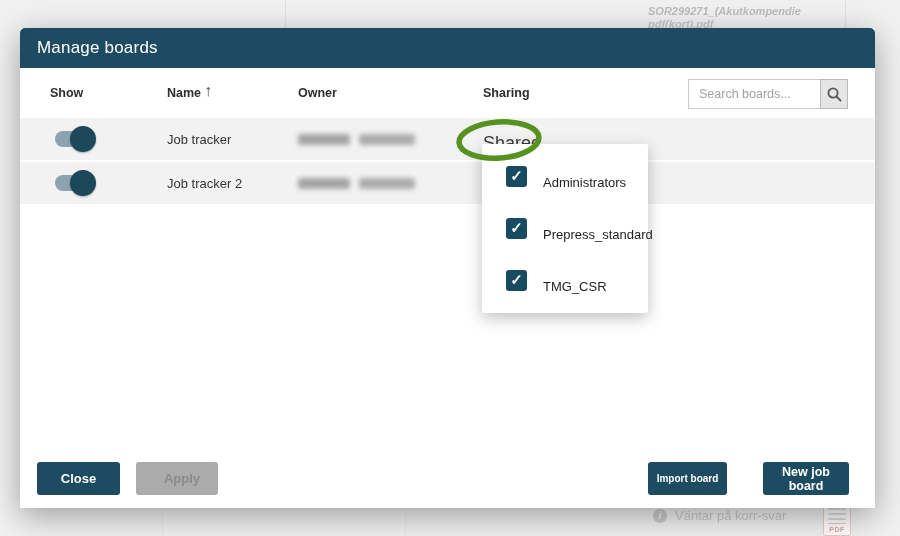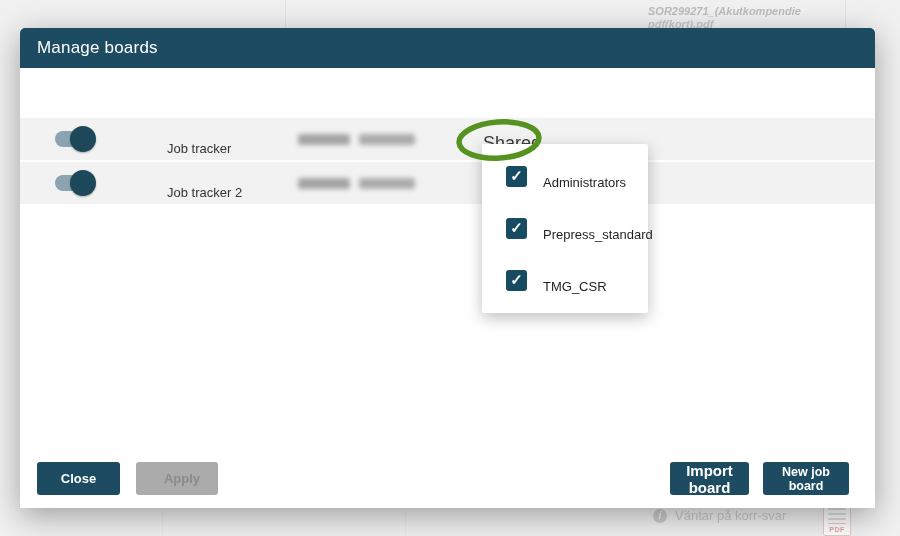--- a/index.html
+++ b/index.html
@@ -43,42 +43,42 @@
   .search-btn { width:28px; height:30px; background:#e5e5e5; border:1px solid #b9b9b9;
                 display:flex; align-items:center; justify-content:center; cursor:pointer; }
 
   
   .rows { position:absolute; left:0; top:90px; width:100%; }
   .board-row { position:relative; height:42px; background:#f2f2f2; margin-bottom:2px; }
   .toggle { position:absolute; left:35px; top:8px; width:42px; height:26px; cursor:pointer; }
   .toggle .track { position:absolute; left:0; top:5px; width:38px; height:16px; border-radius:8px; background:#8ca3b1; }
   .toggle .thumb { position:absolute; left:15px; top:0; width:26px; height:26px; border-radius:50%;
                    background:#1c4859; box-shadow:0 1px 2px rgba(0,0,0,0.3); }
-  .row-name { position:absolute; left:147px; top:23px; font-size:13px; color:#333; }
+  .row-name { position:absolute; left:147px; top:14px; font-size:13px; color:#333; }
   .owner-redacted { position:absolute; left:278px; top:16px; display:flex; gap:9px; filter:blur(2.5px); }
   .owner-redacted i { display:block; height:11px; border-radius:3px; background:#a3a3a3; }
   .owner-redacted i:nth-child(1){ width:52px; } .owner-redacted i:nth-child(2){ width:56px; background:#ababab; }
   .sharing-link { position:absolute; left:463px; top:15px; font-size:18px; color:#3b3b3b;
                   text-decoration:underline; cursor:pointer; }
 
   
   .dropdown { position:absolute; left:462px; top:116px; width:166px; height:169px; background:#ffffff;
               box-shadow:0 5px 16px rgba(0,0,0,0.25); border-radius:2px; padding:6px 0 11px 0; z-index:5; }
   .dd-item { height:52px; display:flex; align-items:center; padding-left:24px; cursor:pointer; }
   .checkbox { width:21px; height:21px; background:#174b61; border-radius:3px; display:flex;
               align-items:center; justify-content:center; color:#fff; font-size:15px; font-weight:700; flex:0 0 auto; }
   .dd-label { margin-left:16px; font-size:13px; color:#1f1f1f; white-space:nowrap;margin-top:12px; }
 
   
   .btn { position:absolute; top:434px; height:33px; border:none; border-radius:3px; font-family:"Liberation Sans",sans-serif;
          font-size:13px; font-weight:700; display:flex; align-items:center; justify-content:center; cursor:pointer; }
   .btn-teal { background:#1d4b61; color:#ffffff; }
   .btn-close { left:17px; width:83px; }
   .btn-apply { left:116px; width:82px; background:#ababab; color:#8b8b8b; cursor:default;padding-left:10px; }
-  .btn-import { left:650px; width:79px; font-size:15px; }
+  .btn-import { left:628px; width:79px; font-size:10px; }
   .btn-new { left:743px; width:86px; font-size:12.5px; }
 
   
   .annotation { position:absolute; inset:0; pointer-events:none; z-index:9; }
 </style>
 </head>
 <body>
 
 <div class="bg-layer">
   <div class="bg-vline" style="left:285px; top:0; height:28px;"></div>
@@ -102,20 +102,37 @@
     <div class="plabel">PDF</div>
   </div>
 </div>
 
 <div class="modal">
 
   <div class="modal-header">
     <div class="modal-title">Manage boards</div>
   </div>
 
+  <div class="thead">
+    <span class="th th-show">Show</span>
+    <span class="th th-name">Name</span>
+    <span class="sort-arrow">↑</span>
+    <span class="th th-owner">Owner</span>
+    <span class="th th-sharing">Sharing</span>
+
+    <div class="search-wrap">
+      <input class="search-input" type="text" placeholder="Search boards..." style="">
+      <div class="search-btn">
+        <svg width="17" height="17" viewBox="0 0 17 17">
+          <circle cx="7" cy="7" r="4.6" fill="none" stroke="#5a5a5a" stroke-width="1.8"></circle>
+          <line x1="10.5" y1="10.5" x2="14.5" y2="14.5" stroke="#5a5a5a" stroke-width="1.8" stroke-linecap="round"></line>
+        </svg>
+      </div>
+    </div>
+  </div>
 
   <div class="rows">
 
     <div class="board-row">
       <div class="toggle">
         <div class="track"></div>
         <div class="thumb"></div>
       </div>
       <span class="row-name">Job tracker</span>
       <div class="owner-redacted">

